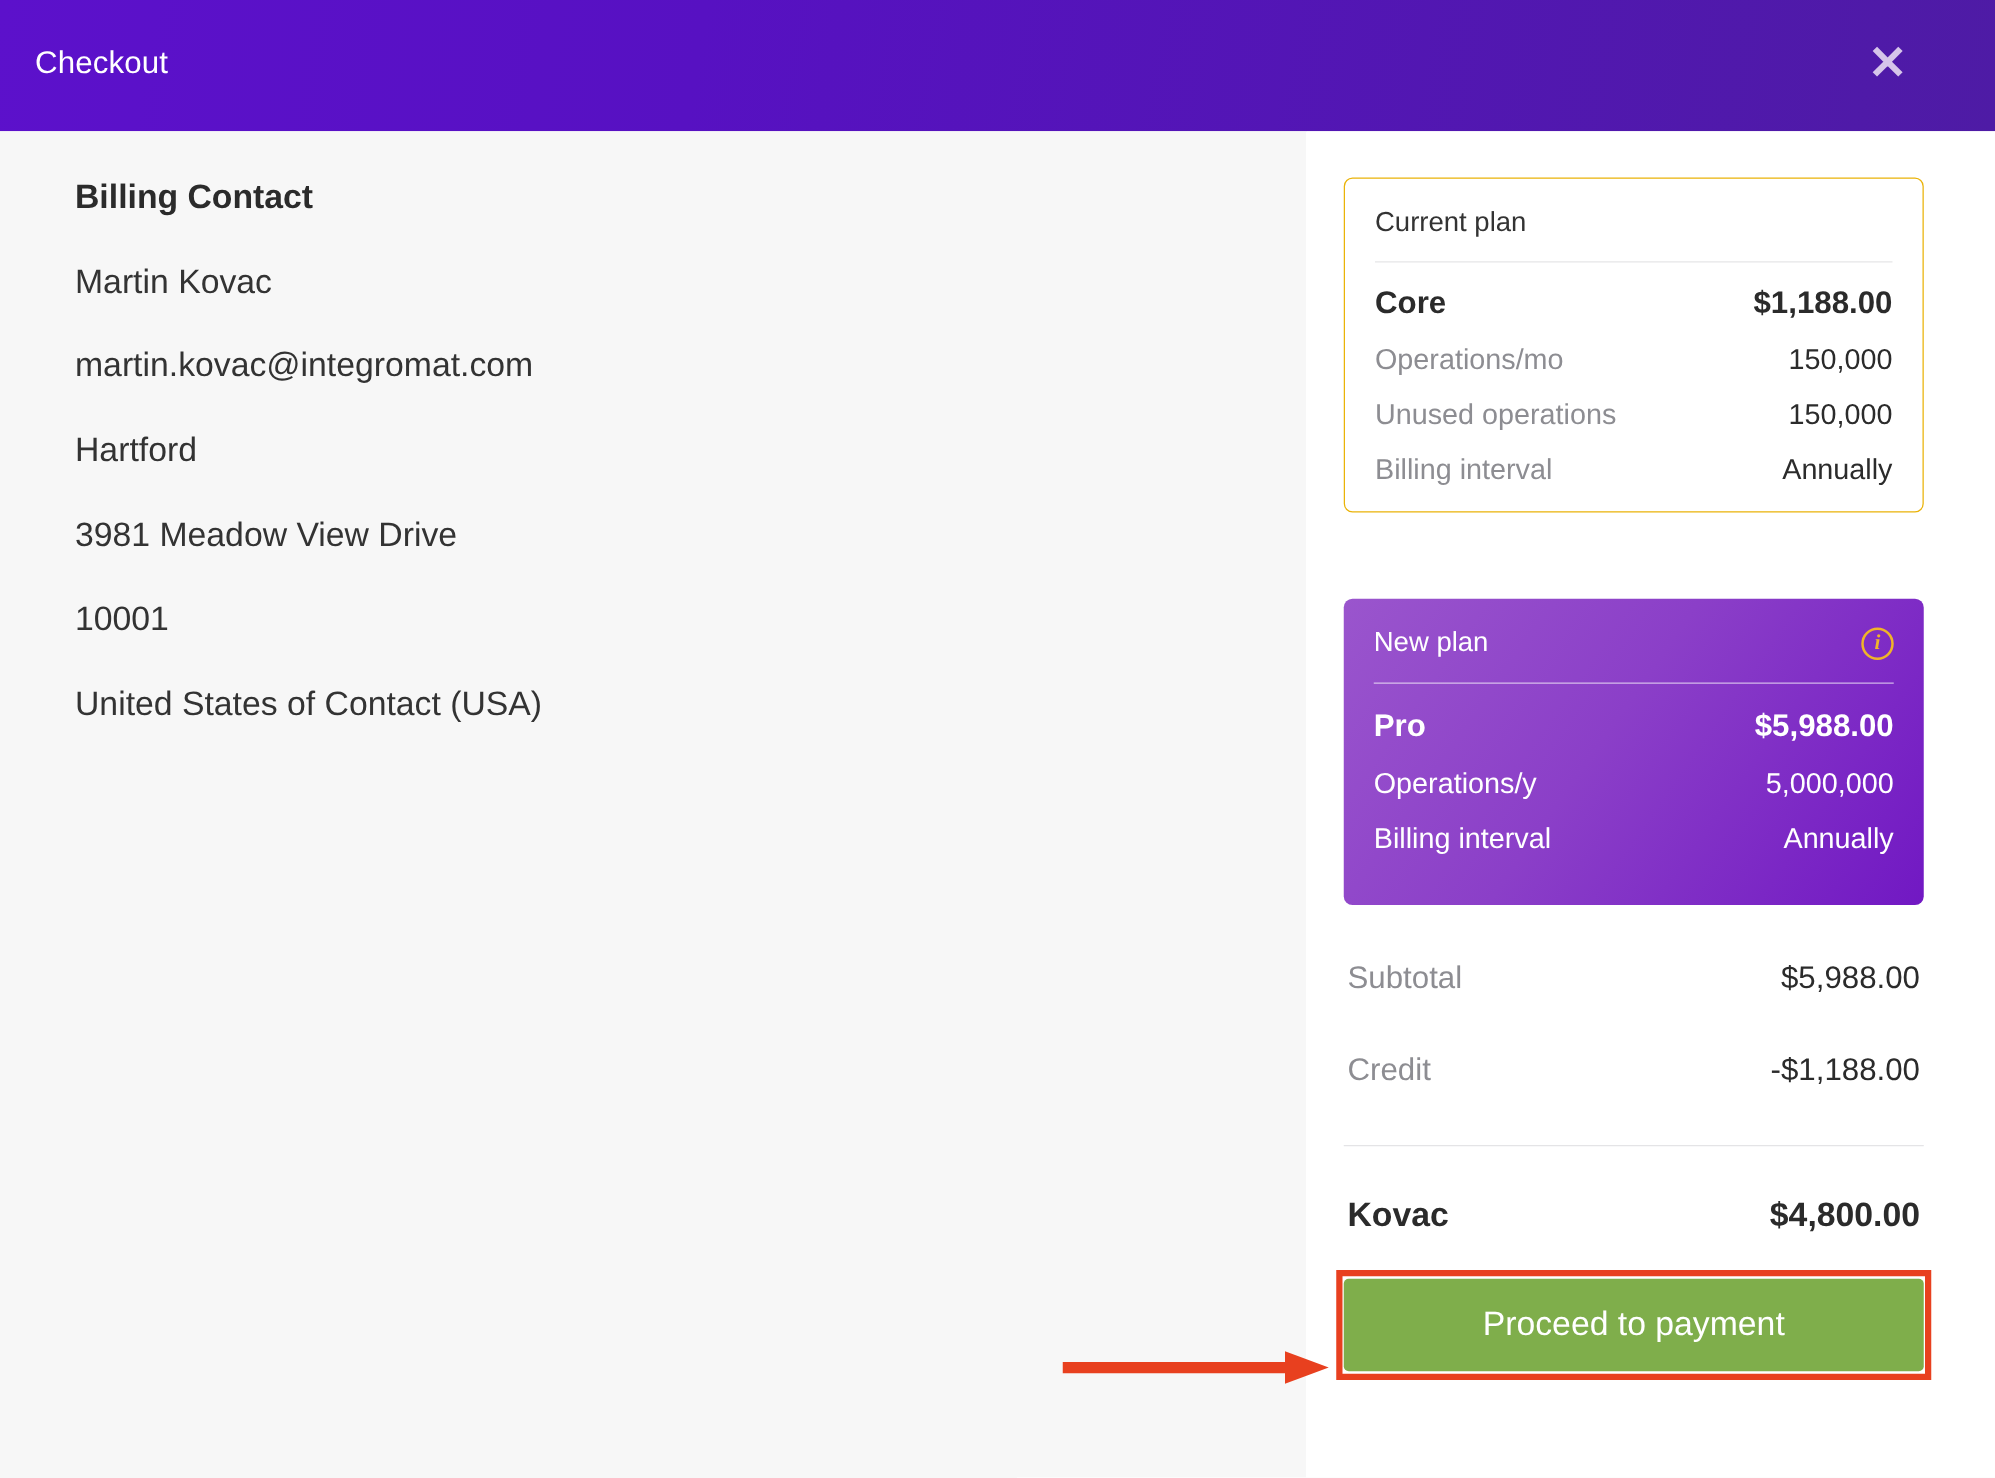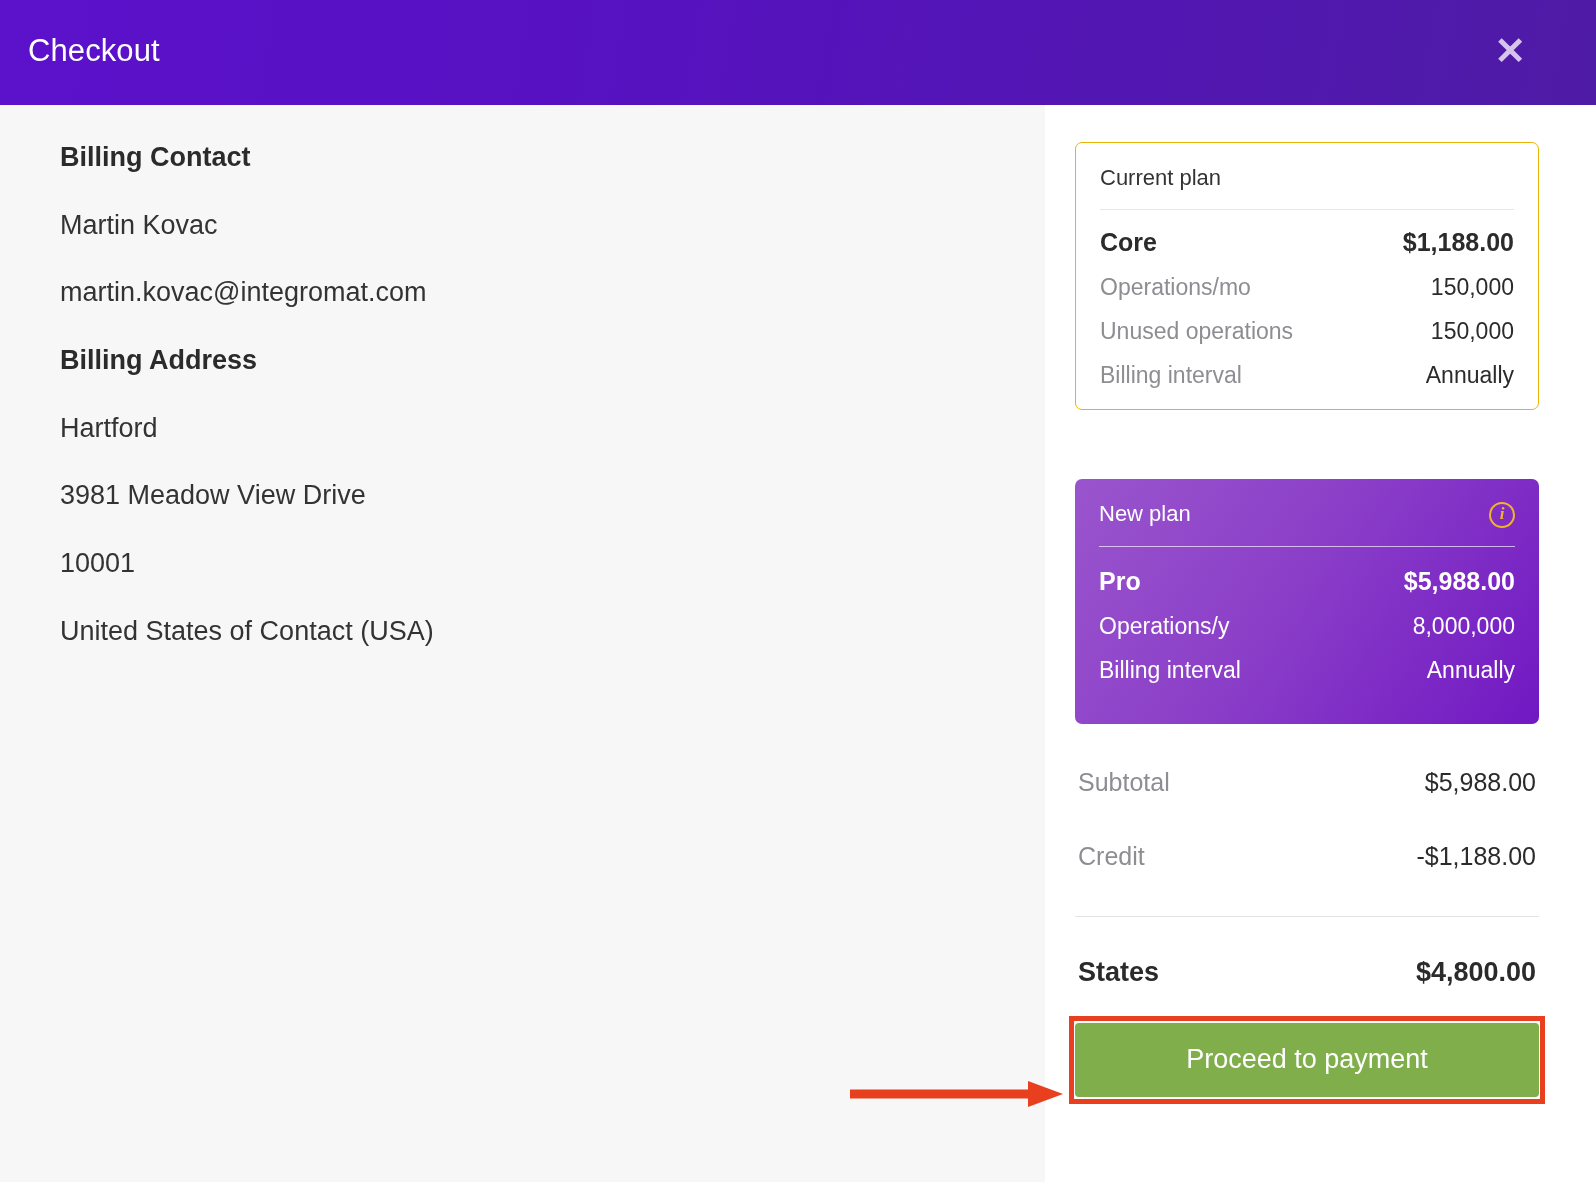--- a/index.html
+++ b/index.html
@@ -31,21 +31,21 @@
     height: 105px;
     background: linear-gradient(100deg, #5c11cb 0%, #5711c2 35%, #4e1ba5 100%);
     display: flex;
     align-items: center;
     justify-content: space-between;
     box-sizing: border-box;
     padding: 0 40px 0 28px;
   }
   .modal-title {
     color: #ffffff;
-    font-size: 31px;
+    font-size: 25px;
     font-weight: 400;
     letter-spacing: 0.1px;
     line-height: 1;
     padding-bottom: 4px;
   }
   .close-btn {
     color: #d6c5ea;
     font-size: 38px;
     line-height: 1;
     font-weight: 700;
@@ -249,21 +249,20 @@
     <div class="modal-title">Checkout</div>
     <div class="close-btn">✕</div>
   </div>
 
   <div class="modal-body">
 
     <div class="left-pane">
       <div class="section-heading">Billing Contact</div>
       <div class="detail-line">Martin Kovac</div>
       <div class="detail-line">martin.kovac@integromat.com</div>
-      <div class="section-heading second">Billing Address</div>
       <div class="detail-line">Hartford</div>
       <div class="detail-line">3981 Meadow View Drive</div>
       <div class="detail-line">10001</div>
       <div class="detail-line">United States of Contact (USA)</div>
     </div>
 
     <div class="right-pane">
 
       <div class="plan-card current">
         <div class="card-caption">
@@ -293,39 +292,39 @@
           <span>New plan</span>
           <span class="info-icon">i</span>
         </div>
         <div class="card-divider"></div>
         <div class="plan-row headline">
           <span class="row-label">Pro</span>
           <span class="row-value">$5,988.00</span>
         </div>
         <div class="plan-row">
           <span class="row-label">Operations/y</span>
-          <span class="row-value">8,000,000</span>
+          <span class="row-value">5,000,000</span>
         </div>
         <div class="plan-row">
           <span class="row-label">Billing interval</span>
           <span class="row-value">Annually</span>
         </div>
       </div>
 
       <div class="summary-row">
         <span class="sum-label">Subtotal</span>
         <span class="sum-value">$5,988.00</span>
       </div>
       <div class="summary-row">
         <span class="sum-label">Credit</span>
         <span class="sum-value">-$1,188.00</span>
       </div>
       <div class="summary-divider"></div>
       <div class="summary-row total">
-        <span class="sum-label">States</span>
+        <span class="sum-label">Kovac</span>
         <span class="sum-value">$4,800.00</span>
       </div>
 
       <div class="cta-wrap">
         <button class="cta-button">Proceed to payment</button>
         <div class="cta-highlight"></div>
       </div>
 
     </div>
   </div>

